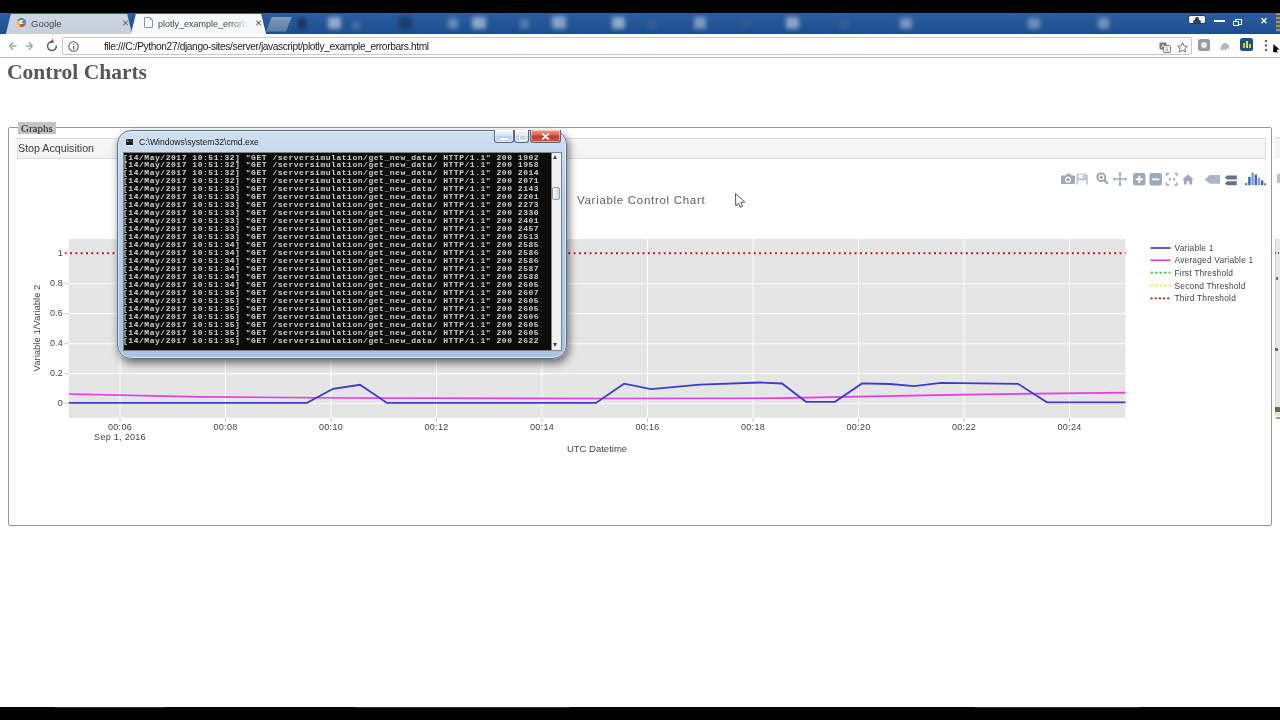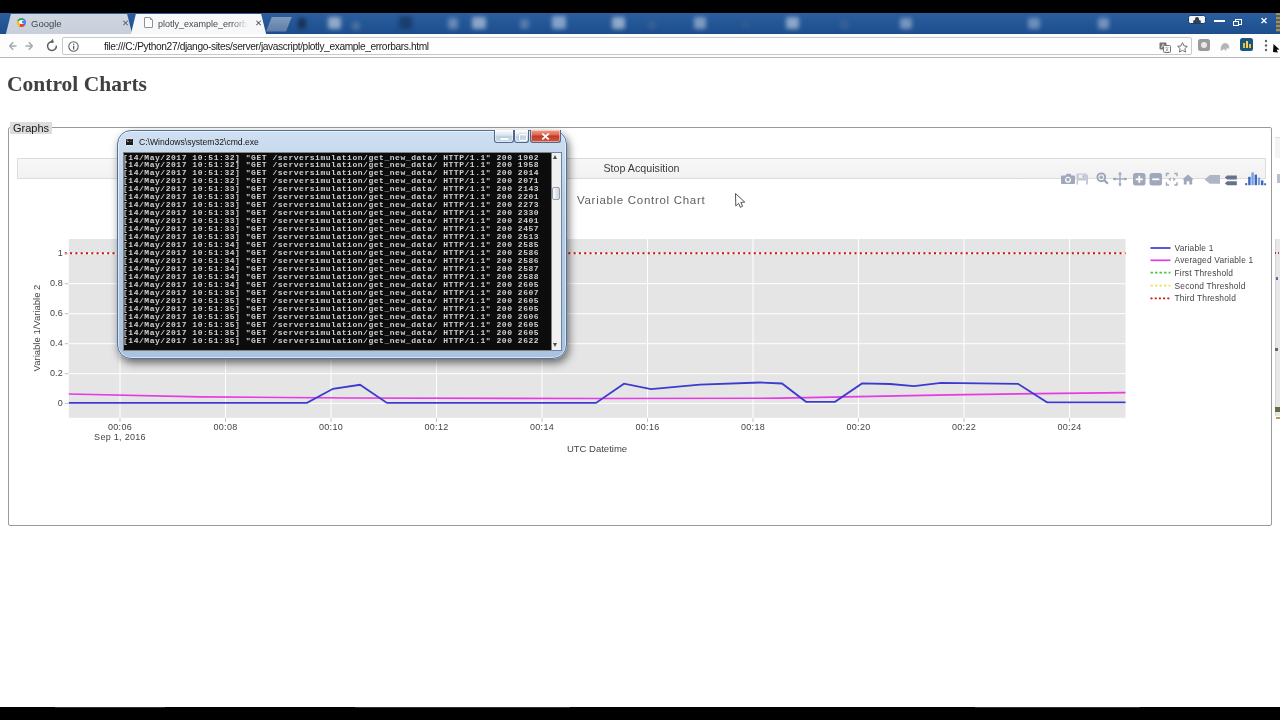--- a/index.html
+++ b/index.html
@@ -47,29 +47,29 @@
 
   
   #toolbar { left:0; top:33.5px; width:1280px; height:24px; background:#fdfdfd;
      border-bottom:1px solid #b9b9b9; }
   #omnibox { position:absolute; left:62px; top:3.5px; width:1130px; height:17.5px;
      background:#fff; border:1px solid #c5c8cc; border-radius:2px; }
   #urltext { position:absolute; left:19px; top:3px; font-size:10.2px; color:#1b1b1b;
      letter-spacing:-0.38px; white-space:nowrap;margin-left:22px; }
 
   
-  #h1 { left:7px; top:72px; font-family:"Liberation Serif", serif; font-weight:bold;
-     font-size:21.5px; color:#404040; }
+  #h1 { left:7px; top:60px; font-family:"Liberation Serif", serif; font-weight:bold;
+     font-size:21.5px; color:#0369a1; }
   #fieldset1 { left:8px; top:127px; width:1264px; height:399px;
      border:1px solid #9a9a9a; border-radius:2px; }
-  #legend1 { position:absolute; left:1px; top:-6px; background:#bef264; padding:0 3px;
-     font-family:Liberation Sans, sans-serif; font-size:11px; color:#1a1a1a; }
+  #legend1 { position:absolute; left:9px; top:-6px; background:#7dd3fc; padding:0 3px;
+     font-family:Liberation Serif, serif; font-size:11px; color:#1a1a1a; }
   #stopbtn { position:absolute; left:8px; top:10px; width:1249px; height:21px;
      background:linear-gradient(180deg,#f7f7f7,#f2f2f2); border:1px solid #dcdcdc;
-     font-size:10.7px; color:#3c3c3c; text-align:center; line-height:19px;margin-top:20px; }
+     font-size:10.7px; color:#3c3c3c; text-align:left; line-height:19px; }
 
   
   #sliver-btn { left:1275px; top:137px; width:5px; height:21px; background:#f4f4f4; border-top:1px solid #ddd;}
   #sliver-gray { left:1274.5px; top:239px; width:5.5px; height:177px; background:#e7e7e7;
      border-left:1px solid #d5d5d5; }
   #sliver-icon { left:1276.5px; top:174px; width:3px; height:9px; background:#b9bfce; }
   #sliver-red { left:1274.5px; top:252px; width:5.5px; height:2px;
      background:repeating-linear-gradient(90deg,#c82b2b 0 1.5px,#e7e7e7 1.5px 3px); }
   #sliver-mark { left:1275.5px; top:277px; width:2.5px; height:2.5px; background:#7a5a9a; }
   #sliver-mark2 { left:1275px; top:348px; width:3px; height:2.5px; background:#666; }

